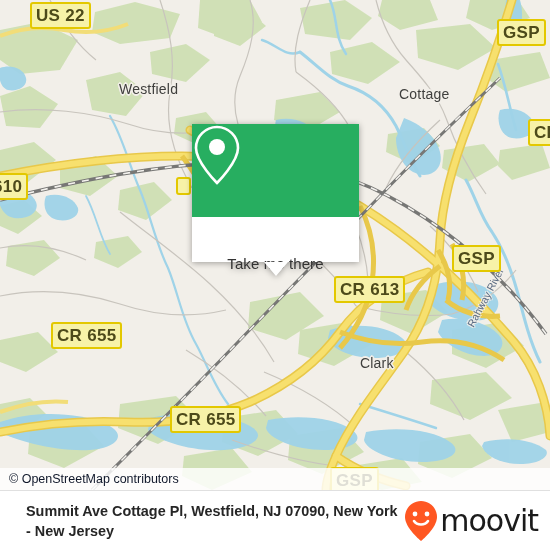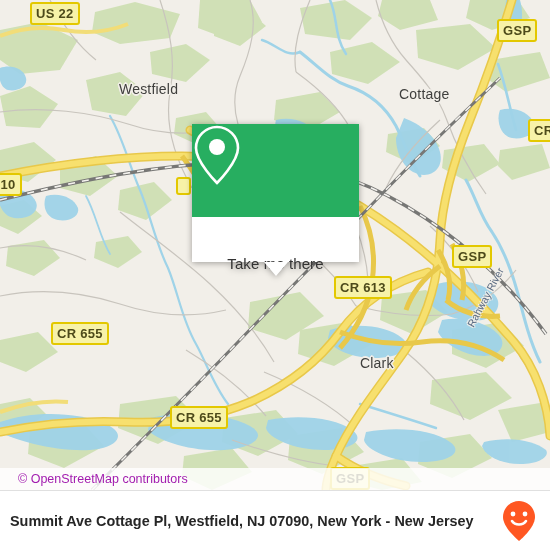--- a/index.html
+++ b/index.html
@@ -18,42 +18,42 @@
   .maplabel{position:absolute;color:#4a4a48;font-size:13.5px;letter-spacing:.2px;
             white-space:nowrap;text-shadow:
               -1.6px 0 #f2efe9,1.6px 0 #f2efe9,0 -1.6px #f2efe9,0 1.6px #f2efe9,
               -1.1px -1.1px #f2efe9,1.1px 1.1px #f2efe9,-1.1px 1.1px #f2efe9,1.1px -1.1px #f2efe9; text-align: center;}
   .maplabel.town{font-size:14px;color:#3f3f3d;}
   .riverlabel{position:absolute;color:#5a6a82;font-size:10.5px;white-space:nowrap;
               text-shadow:-1.4px 0 #f2efe9,1.4px 0 #f2efe9,0 -1.4px #f2efe9,0 1.4px #f2efe9;}
 
   
   .shield{position:absolute;background:#f7f2a8;border:2px solid #e3c800;
-          border-radius:3px;color:#4d4a1a;font-size:13px;font-weight:bold;
+          border-radius:3px;color:#4d4a1a;font-size:17px;font-weight:bold;
           line-height:1;padding:2.5px 4px 3px 4px;letter-spacing:.3px;white-space:nowrap;}
 
   
   #popup{position:absolute;left:192px;top:124px;width:167px;
          filter:drop-shadow(0 1px 3px rgba(0,0,0,.35));}
   #popup-head{background:#27ae60;height:93px;display:flex;align-items:center;justify-content:center;}
   #popup-foot{background:#ffffff;height:45px;display:flex;align-items:center;justify-content:center;}
   #popup-label{font-size:15px;color:#333333;letter-spacing:.1px;margin-top:48px;}
   #popup-tail{position:absolute;left:50%;margin-left:-12px;top:138px;width:0;height:0;
               border-left:12px solid transparent;border-right:12px solid transparent;
               border-top:14px solid #ffffff;}
 
   
   #attrib{position:absolute;left:0;top:468px;height:22px;width:100%;
           background:rgba(255,255,255,.82);display:flex;align-items:center;}
-  #attrib span{font-size:12.5px;color:#a21caf;padding-left:18px;}
+  #attrib span{font-size:12.5px;color:#0f172a;padding-left:9px;}
 
   
   #footer{position:absolute;left:0;top:490px;width:550px;height:60px;background:#ffffff;
           border-top:1px solid #e0e0e0;display:flex;align-items:center;}
-  #footer-text{flex:1;padding-left:10px;padding-right:6px;font-size:14.4px;color:#262626;
+  #footer-text{flex:1;padding-left:26px;padding-right:6px;font-size:14.4px;color:#262626;
                line-height:20px;font-weight:bold;}
   #brand{display:flex;align-items:center;padding-right:12px;}
   #brand-word{font-size:30px;color:#1b1b1b;letter-spacing:-1px;line-height:30px;
               font-family:"DejaVu Sans","Liberation Sans",sans-serif;}
 </style>
 </head>
 <body>
 
 <div id="app">
 
@@ -236,16 +236,17 @@
 
   <div id="footer">
     <div id="footer-text">Summit Ave Cottage Pl, Westfield, NJ 07090, New York - New Jersey</div>
     <div id="brand">
       <svg width="34" height="42" viewBox="0 0 34 42" style="margin-right:2px;">
         <path d="M17 1 C8.2 1 1 8.2 1 17 C1 28 17 41 17 41 C17 41 33 28 33 17 C33 8.2 25.8 1 17 1 Z" fill="#ff5722"></path>
         <circle cx="11" cy="14" r="2.4" fill="#ffffff"></circle>
         <circle cx="23" cy="14" r="2.4" fill="#ffffff"></circle>
         <path d="M10 21 C13 25.6 21 25.6 24 21" stroke="#ffffff" stroke-width="2.6" fill="none" stroke-linecap="round"></path>
       </svg>
+      <span id="brand-word">moovit</span>
     </div>
   </div>
 
 </div>
 
 </body></html>

